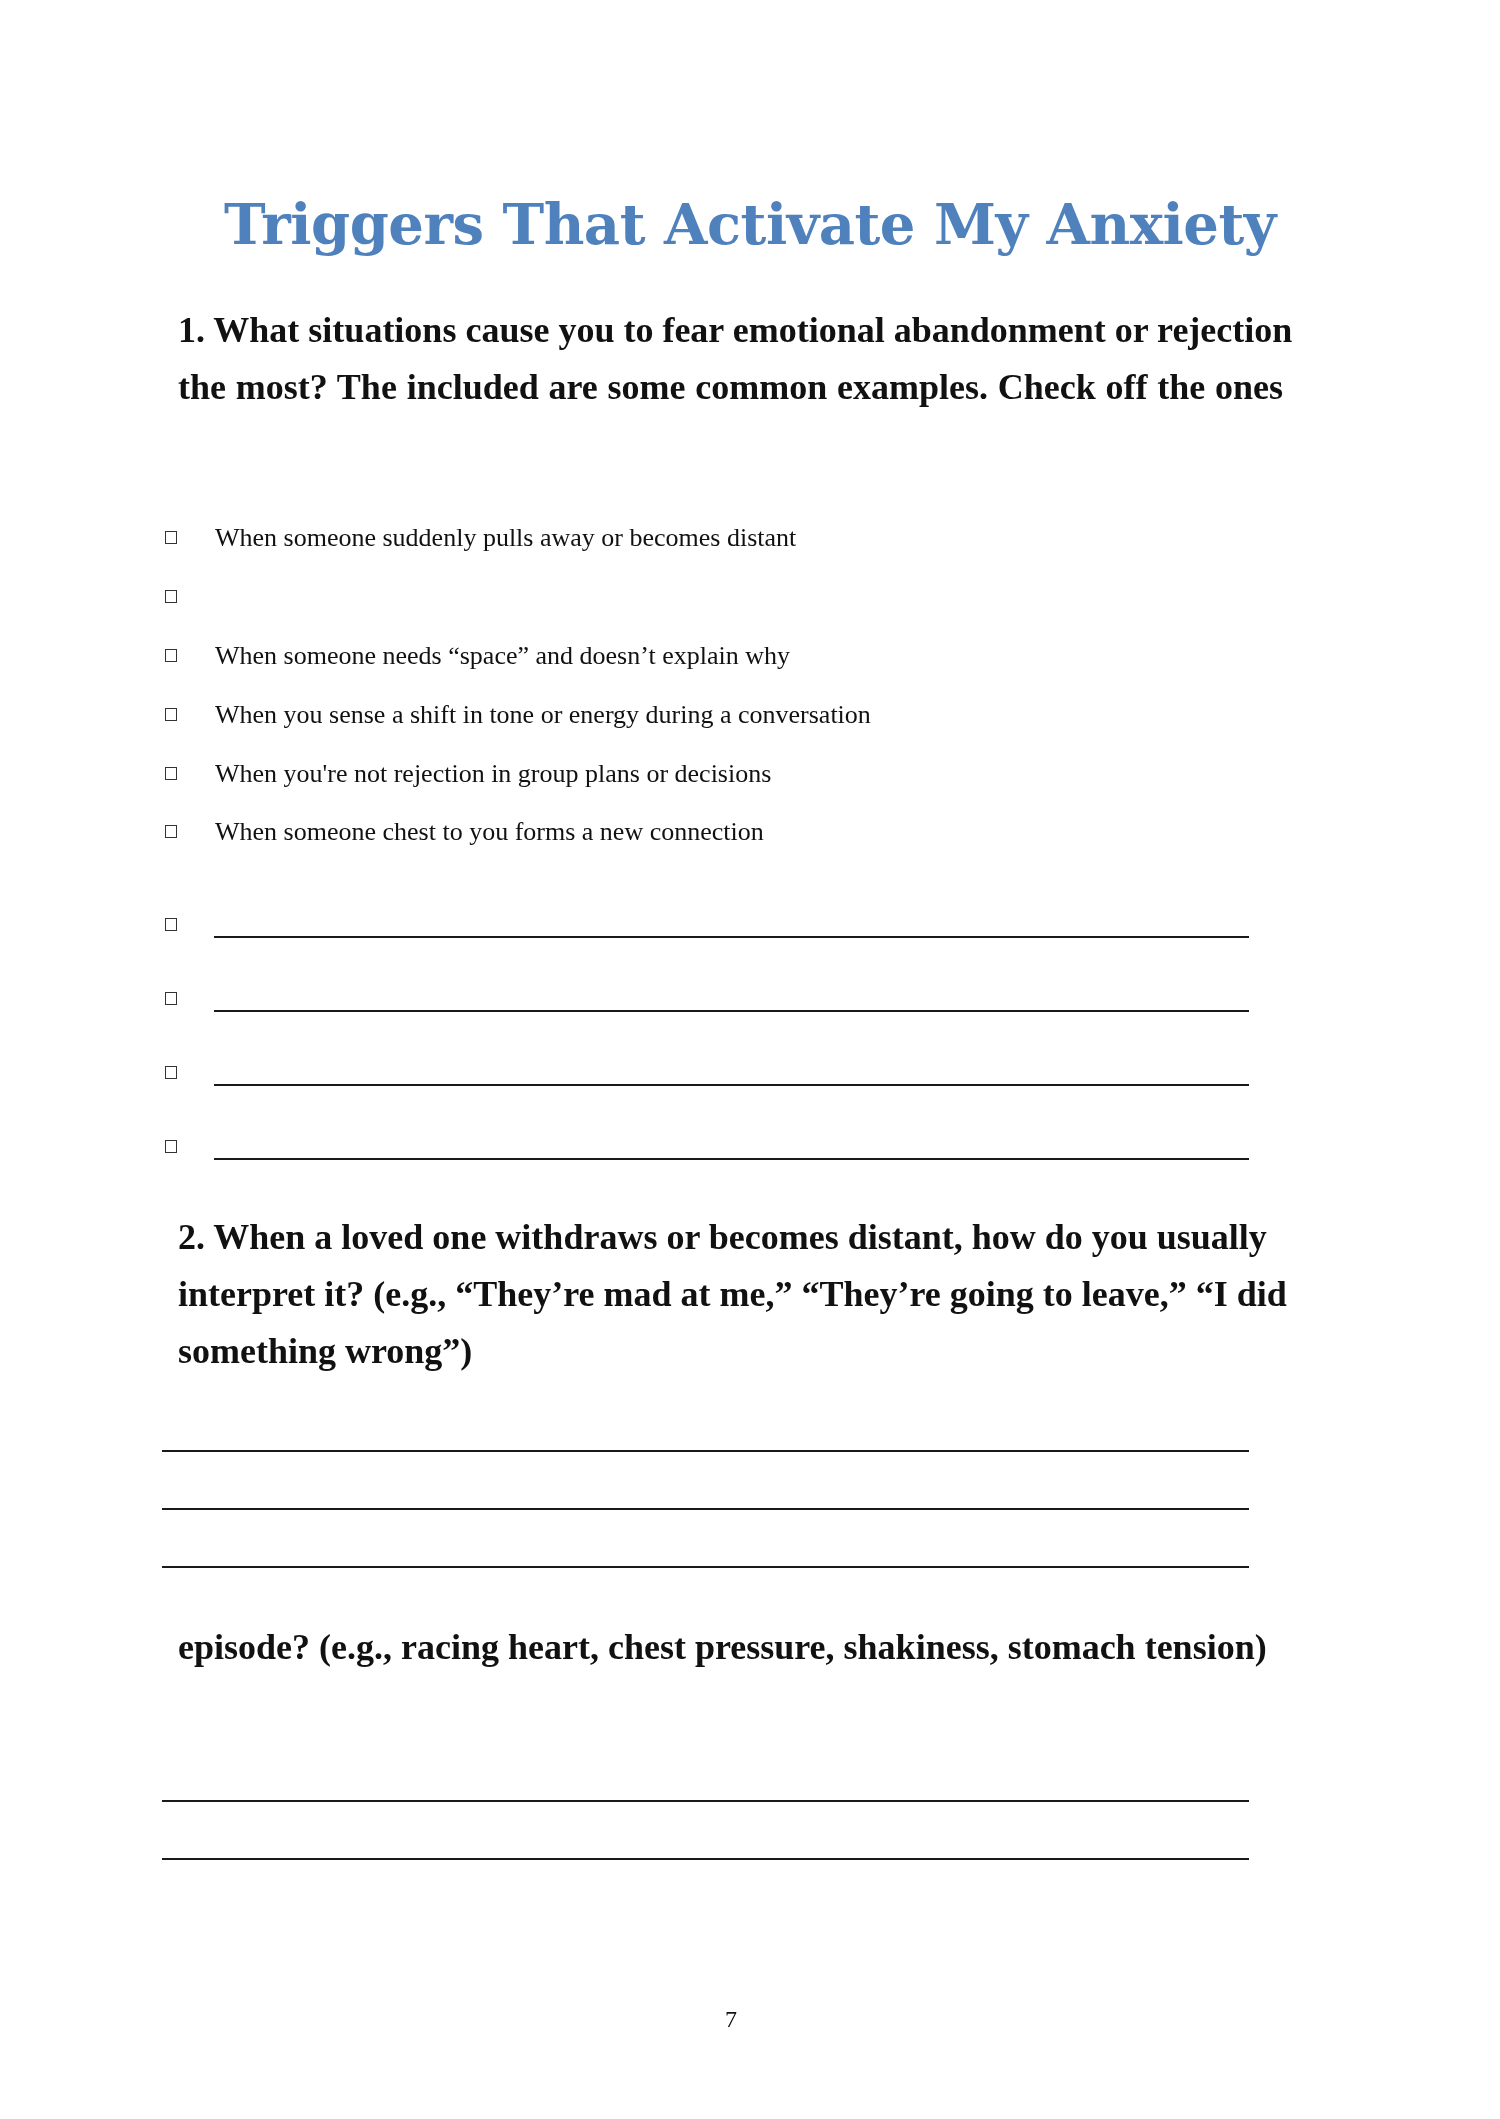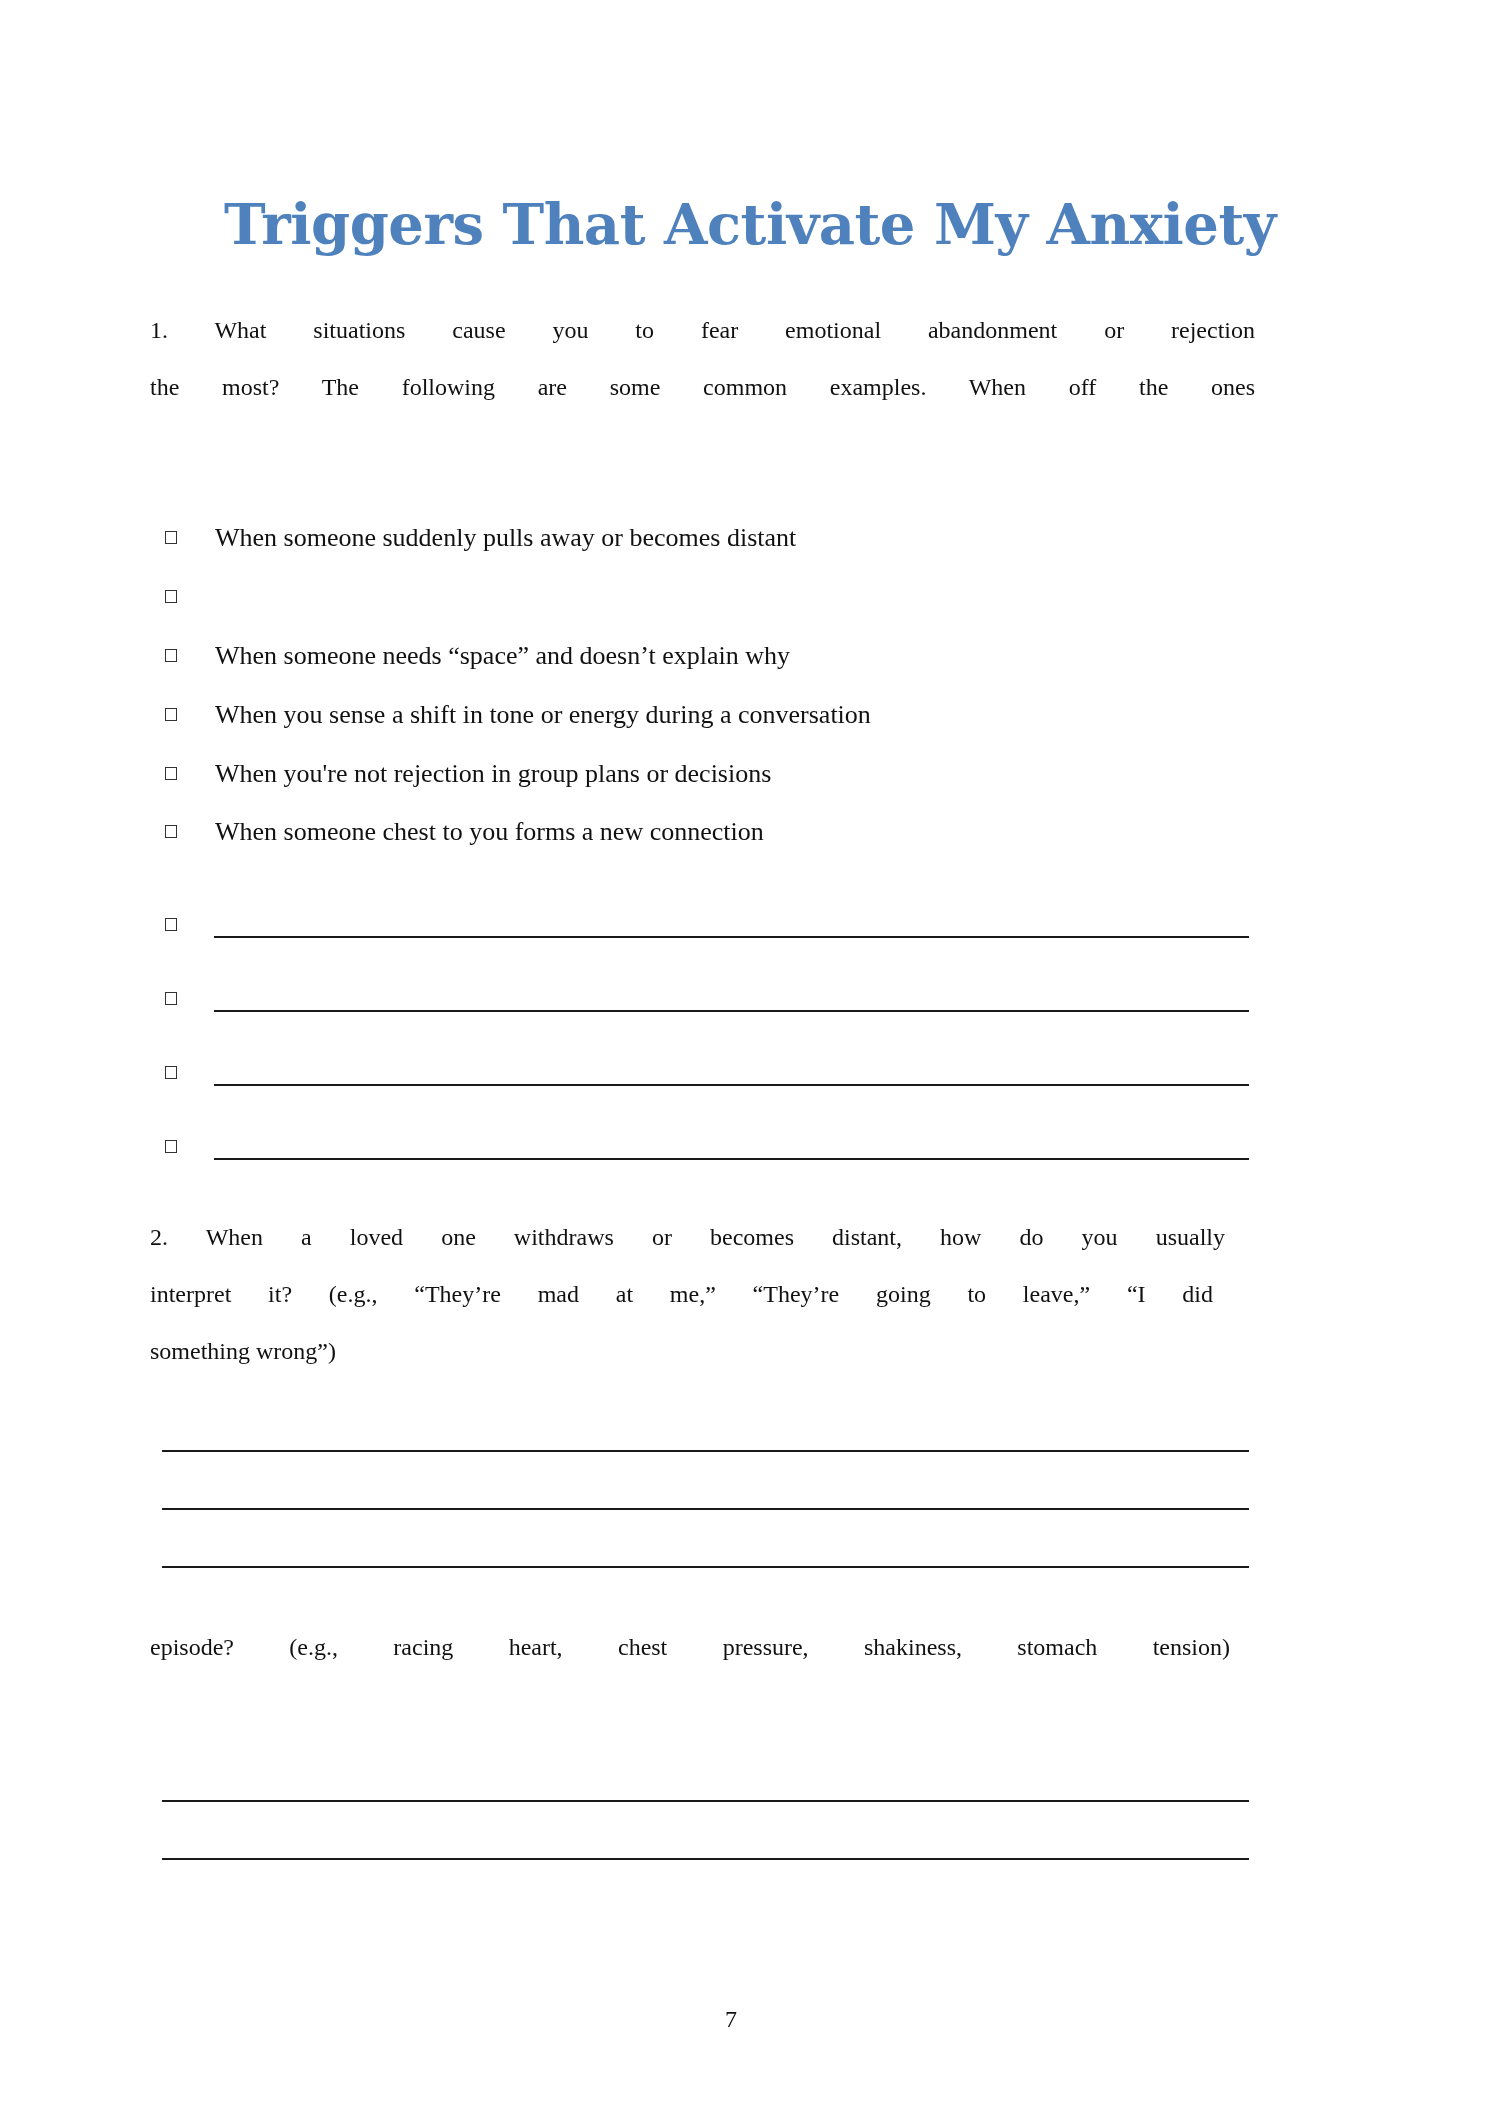--- a/index.html
+++ b/index.html
@@ -1,39 +1,39 @@
 <!DOCTYPE html>
 <html><head>
   <meta charset="utf-8">
   <style>
     html, body { margin: 0; padding: 0; background: #ffffff; }
     body { width: 1500px; height: 2119px; position: relative; overflow: hidden;
            font-family: "Liberation Serif", "DejaVu Serif", serif; color: #111111; }
     .title { position: absolute; left: 0; width: 1500px; top: 196px; text-align: center;
              font-family: "DejaVu Serif", "Liberation Serif", serif; font-weight: bold;
              font-size: 56px; line-height: 56px; color: #4F81BD; letter-spacing: -0.5px; }
-    .para { position: absolute; left: 150px; width: 1105px; font-size: 24px; line-height: 57px; }
+    .para { position: absolute; left: 178px; width: 1105px; font-size: 36px; line-height: 57px; font-weight: bold; }
     .para .line { display: block; white-space: nowrap; text-align: justify; text-align-last: justify; }
     .para .line.last { text-align-last: left; }
     .item { position: absolute; left: 162px; height: 40px; width: 1100px; }
     .cb { position: absolute; left: 3px; width: 12px; height: 13px; border: 1px solid #333333;
           background: #ffffff; box-sizing: border-box; }
     .item-text { position: absolute; left: 53px; font-size: 26px; line-height: 40px; white-space: nowrap; top: 0; }
     .blank-line { position: absolute; height: 2px; background: #1a1a1a; }
     .answer-line { position: absolute; left: 162px; width: 1087px; height: 2px; background: #1a1a1a; }
     .page-num { position: absolute; left: 0; width: 1462px; top: 2004px; text-align: center; font-size: 24px; line-height: 30px; }
   </style>
 </head>
 <body>
 
 <div class="title">Triggers That Activate My Anxiety</div>
 
 <div class="para" style="top: 302px;">
   <span class="line">1. What situations cause you to fear emotional abandonment or rejection</span>
-  <span class="line">the most? The following are some common examples. When off the ones</span>
+  <span class="line">the most? The included are some common examples. Check off the ones</span>
 </div>
 
 <div class="item" style="top: 518px;">
   <span class="cb" style="top: 13px;"></span>
   <span class="item-text">When someone suddenly pulls away or becomes distant</span>
 </div>
 <div class="item" style="top: 577px;">
   <span class="cb" style="top: 13px;"></span>
 </div>
 <div class="item" style="top: 636px;">

